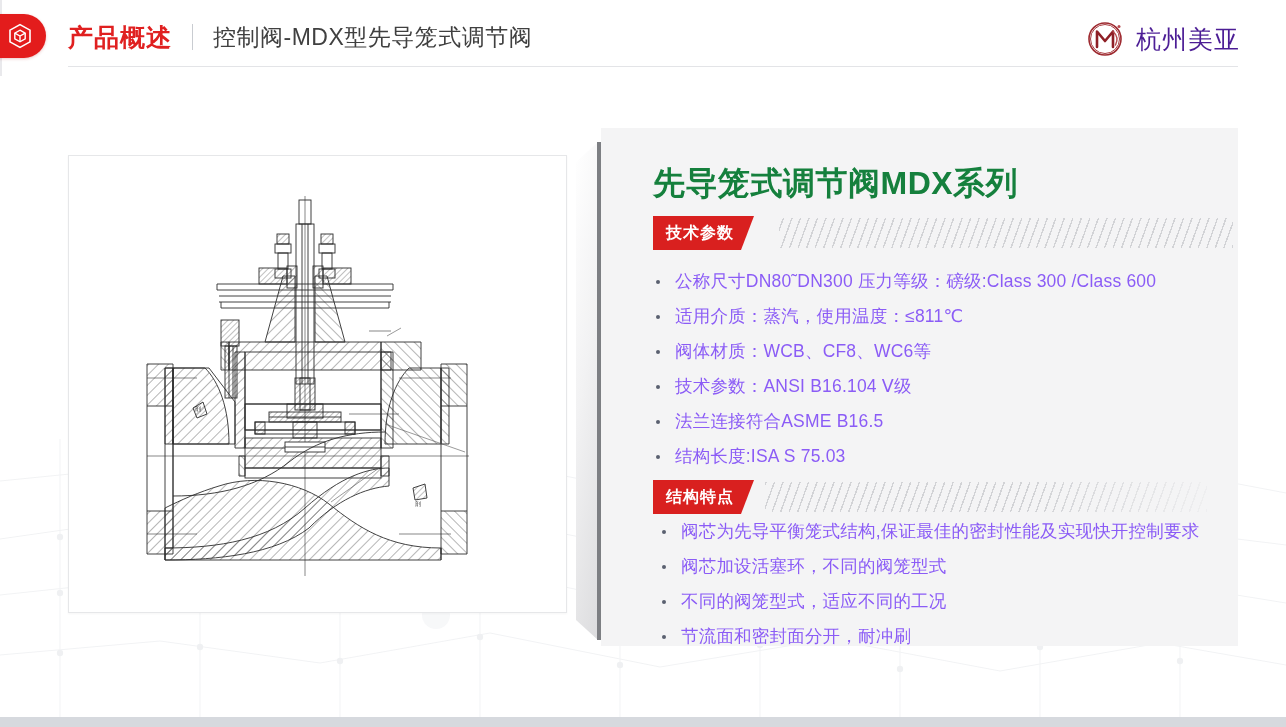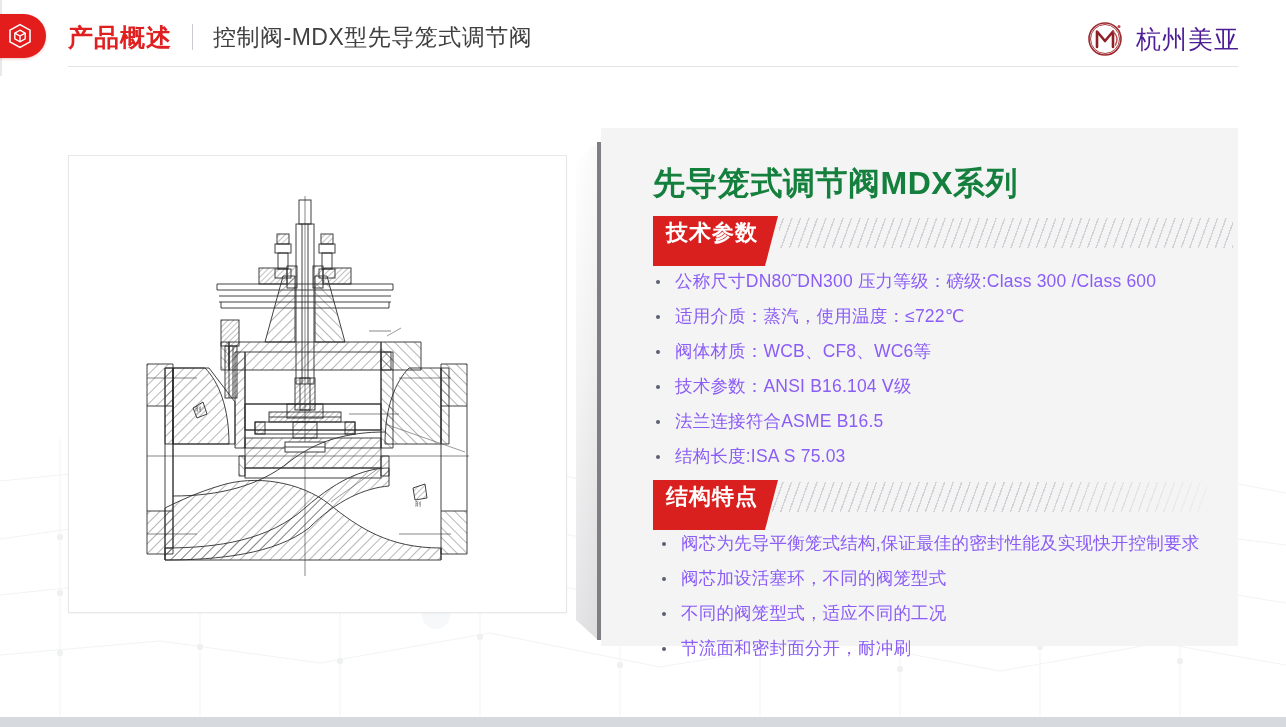--- a/index.html
+++ b/index.html
@@ -88,23 +88,23 @@
   #panel-title{
     position:absolute;left:52px;top:34px;
     color:#15803d;font-size:32px;font-weight:bold;letter-spacing:.5px;
   }
   
   .section{position:absolute;left:52px;}
   .sec-head{position:relative;height:34px;}
   .sec-tag{
     position:absolute;left:0;top:0;height:34px;
     background:#d9201f;color:#ffffff;
-    font-size:22px;font-weight:bold;letter-spacing:1px;
+    font-size:16px;font-weight:bold;letter-spacing:1px;
     display:flex;align-items:center;
-    padding:0 20px 16px 13px;
+    padding:0 20px 0 13px;
     clip-path:polygon(0 0,100% 0,calc(100% - 13px) 100%,0 100%);
   }
   .sec-hatch{
     position:absolute;top:2px;height:30px;
     background-image:repeating-linear-gradient(
         -70deg,
         #d2d3d6 0px,#d2d3d6 1.4px,
         rgba(0,0,0,0) 1.4px,rgba(0,0,0,0) 8px);
   }
   .sec-hatch.fade{
@@ -117,21 +117,21 @@
     color:#8b5cf6;font-size:17.5px;line-height:35px;
     padding-left:22px;white-space:nowrap;letter-spacing:.2px;
   }
   .bullets li::before{
     content:"";position:absolute;left:3px;top:16px;
     width:4px;height:4px;border-radius:50%;background:#5a6070;
   }
   #sec-tech{top:88px;width:580px;}
   #sec-tech .bullets{margin-top:14px;}
   #sec-feat{top:352px;width:580px;}
-  #sec-feat .bullets{margin-top:12px;}
+  #sec-feat .bullets{}
   #sec-feat .bullets li{padding-left:28px;}
   #sec-feat .bullets li::before{left:9px;}
 </style>
 </head>
 <body>
 
 <div id="page">
 
   <svg id="bg-mesh" viewBox="0 0 1286 300" preserveAspectRatio="none" aria-hidden="true">
     <g stroke="#e7e9ec" stroke-width="1" fill="none">
@@ -359,21 +359,21 @@
 
       <div id="panel-title">先导笼式调节阀MDX系列</div>
 
       <div class="section" id="sec-tech">
         <div class="sec-head">
           <div class="sec-hatch" style="left:126px;width:454px;"></div>
           <div class="sec-tag">技术参数</div>
         </div>
         <ul class="bullets">
           <li>公称尺寸DN80˜DN300   压力等级：磅级:Class 300 /Class 600</li>
-          <li> 适用介质：蒸汽，使用温度：≤722℃</li>
+          <li> 适用介质：蒸汽，使用温度：≤811℃</li>
           <li>阀体材质：WCB、CF8、WC6等</li>
           <li>技术参数：ANSI B16.104 Ⅴ级</li>
           <li>法兰连接符合ASME B16.5</li>
           <li>结构长度:ISA S 75.03</li>
         </ul>
       </div>
 
       <div class="section" id="sec-feat">
         <div class="sec-head">
           <div class="sec-hatch fade" style="left:112px;width:442px;"></div>

